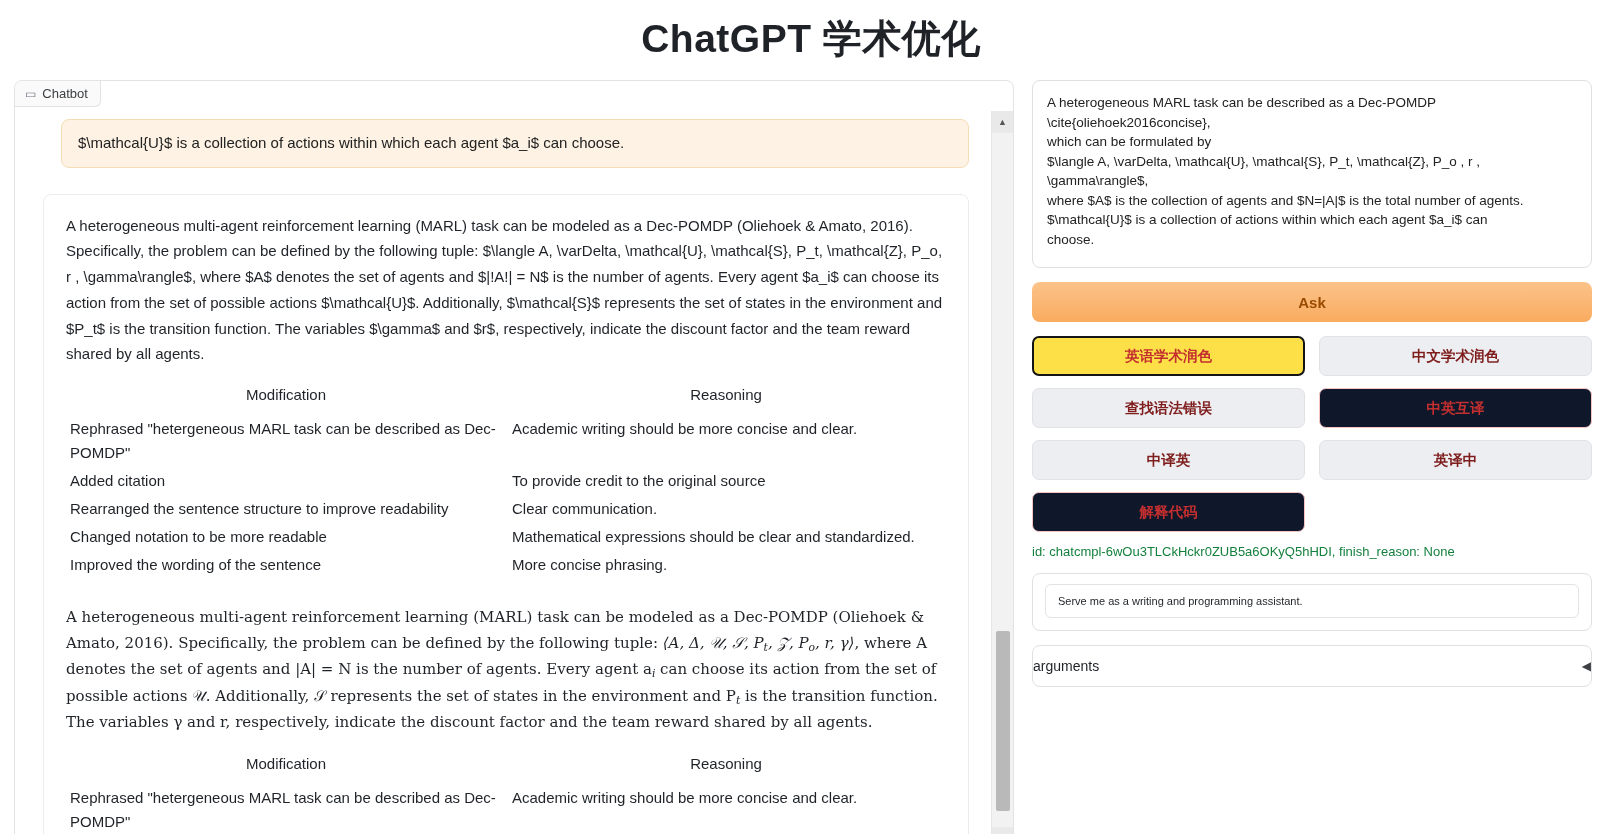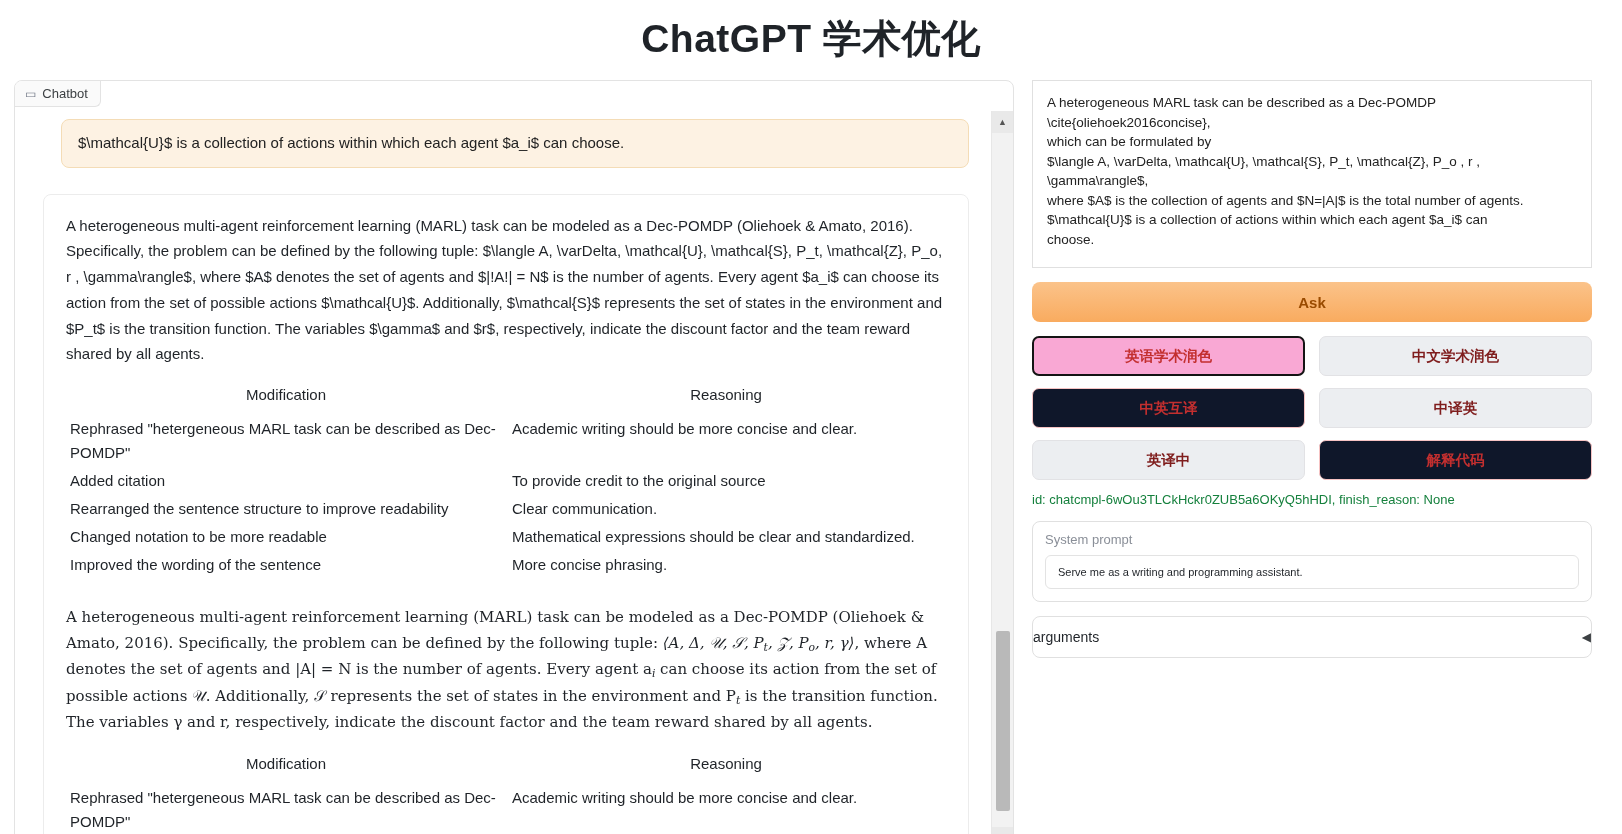--- a/index.html
+++ b/index.html
@@ -131,21 +131,21 @@
   }
   
   .side-panel {
     width: 560px;
     display: flex;
     flex-direction: column;
     gap: 14px;
   }
   .prompt-box {
     border: 1px solid #e0e0e0;
-    border-radius: 0;
+    border-radius: 8px;
     background: #fff;
     padding: 12px 14px;
     font-size: 13.5px;
     line-height: 1.45;
     color: #222;
     height: 188px;
     overflow: hidden;
   }
   .prompt-box div { white-space: pre-wrap; }
   .ask-btn {
@@ -172,21 +172,21 @@
     font-size: 14.5px;
     font-weight: bold;
     cursor: pointer;
   }
   .gbtn.pink {
     background: #0f172a;
     border-color: #f6c3c3;
     color: #c32f2f;
   }
   .gbtn.active {
-    background: #f9a8d4;
+    background: #fde047;
     border: 2px solid #141414;
     color: #c32f2f;
   }
   .meta-line {
     font-size: 13px;
     color: #15803d;
     margin-top: -2px;
   }
   .sys-box {
     border: 1px solid #e0e0e0;
@@ -317,30 +317,30 @@
 where $A$ is the collection of agents and $N=|A|$ is the total number of agents.
 $\mathcal{U}$ is a collection of actions within which each agent $a_i$ can
 choose.</div>
     </div>
 
     <button class="ask-btn">Ask</button>
 
     <div class="btn-grid">
       <button class="gbtn active">英语学术润色</button>
       <button class="gbtn">中文学术润色</button>
+      <button class="gbtn">查找语法错误</button>
       <button class="gbtn pink">中英互译</button>
       <button class="gbtn">中译英</button>
       <button class="gbtn">英译中</button>
       <button class="gbtn pink">解释代码</button>
     </div>
 
     <div class="meta-line">id: chatcmpl-6wOu3TLCkHckr0ZUB5a6OKyQ5hHDI, finish_reason: None</div>
 
     <div class="sys-box">
-      <div class="sys-label">System prompt</div>
       <input class="sys-input" value="Serve me as a writing and programming assistant." style="">
     </div>
 
     <div class="args-row">
       <span>arguments</span>
       <span class="args-caret">◀</span>
     </div>
 
   </div>
 </div>

